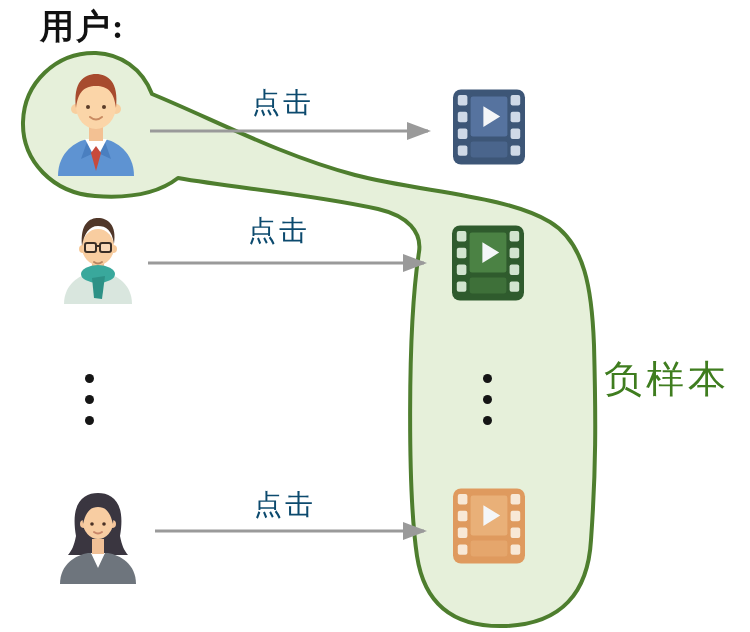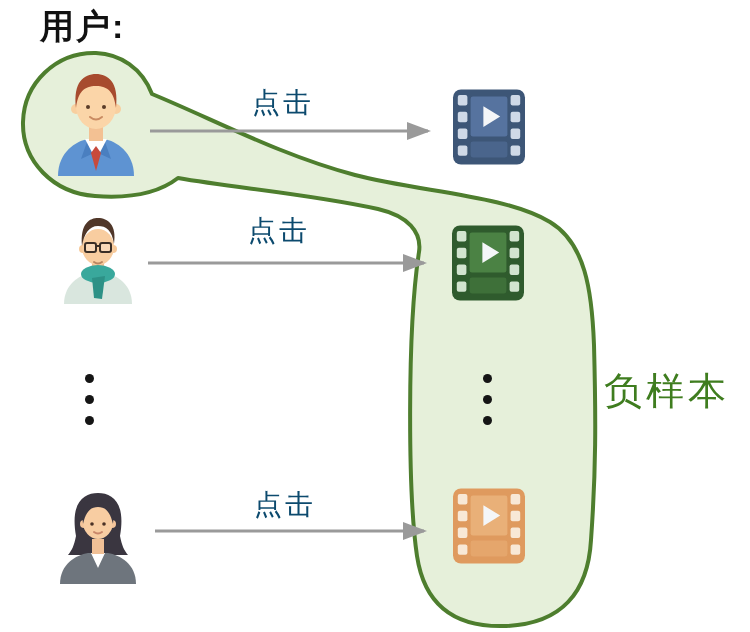--- a/index.html
+++ b/index.html
@@ -1,34 +1,34 @@
 <!DOCTYPE html>
 <html><head>
 <meta charset="utf-8">
 <style>
   html,body{margin:0;padding:0;background:#ffffff;}
   .canvas{
     position:relative;width:750px;height:632px;background:#ffffff;overflow:hidden;
-    font-family:Liberation Sans, sans-serif;
+    font-family:Liberation Serif, serif;
   }
   .layer{position:absolute;left:0;top:0;width:750px;height:632px;pointer-events:none;}
   .title{
     position:absolute;font-size:34px;font-weight:bold;color:#111111;
     letter-spacing:2px;white-space:nowrap;
   }
   .users-title{left:40px;top:4px;}
   .items-title{left:426px;top:4px;}
   .click-label{
     position:absolute;font-size:28px;color:#0c4a6e;letter-spacing:3px;white-space:nowrap;
   }
   .cl1{left:252px;top:84px;}
   .cl2{left:248px;top:212px;}
   .cl3{left:254px;top:486px;}
   .neg-label{
-    position:absolute;left:604px;top:366px;font-size:38px;color:#3f7d1f;
+    position:absolute;left:604px;top:354px;font-size:38px;color:#3f7d1f;
     letter-spacing:4px;white-space:nowrap;
   }
   .avatar{position:absolute;}
   .avatar svg{display:block;width:100%;height:100%;}
   .av1{left:40px;top:64px;width:112px;height:112px;}
   .av2{left:52px;top:212px;width:92px;height:92px;}
   .av3{left:48px;top:484px;width:100px;height:100px;}
   .item{position:absolute;width:80px;height:84px;}
   .item svg{display:block;width:100%;height:100%;}
   .it1{left:449px;top:85px;--base:#3d5677;--panel:#56739f;--hole:#cfd9e7;}

